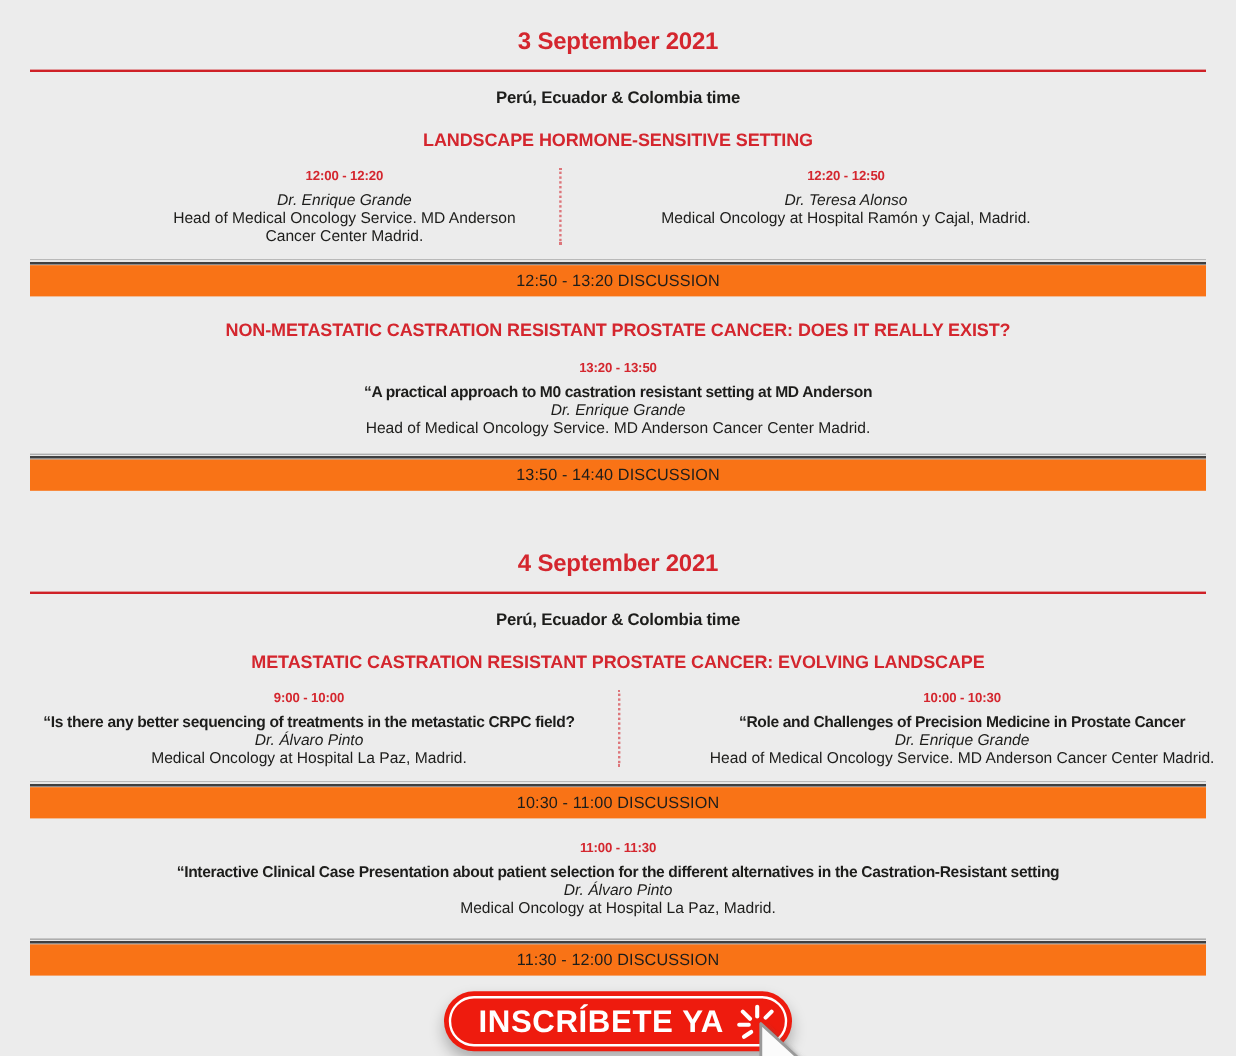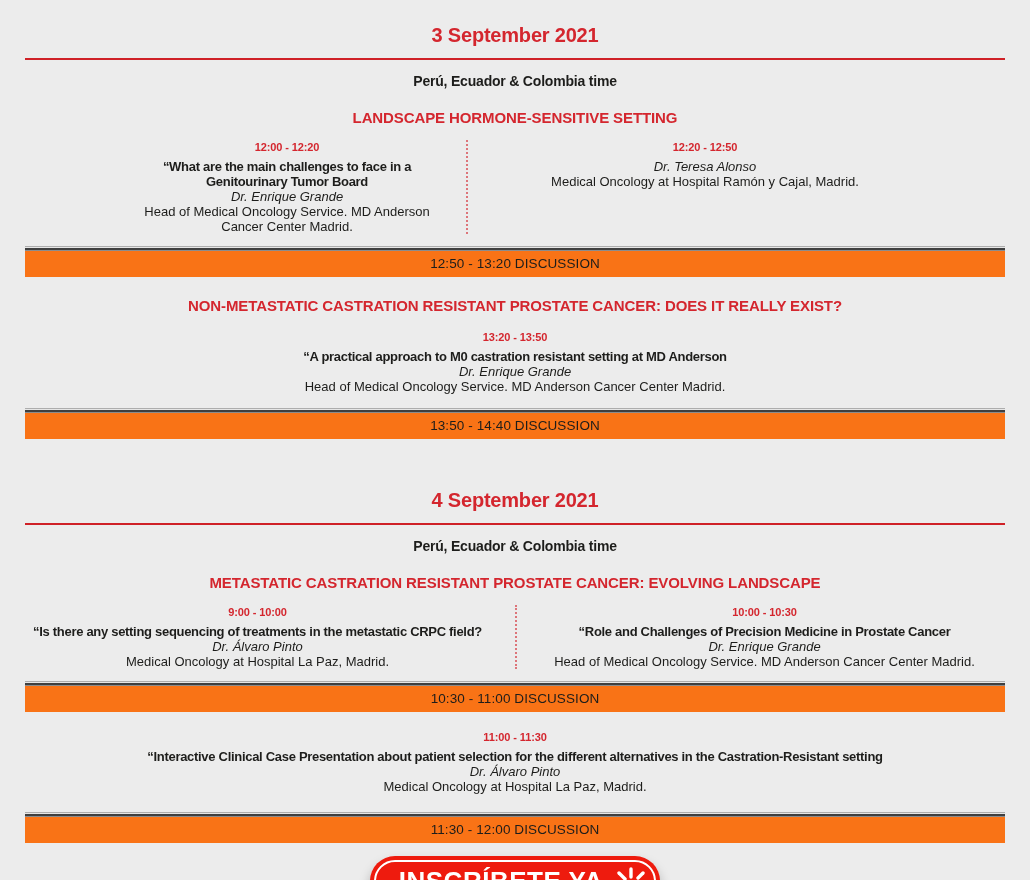--- a/index.html
+++ b/index.html
@@ -25,21 +25,21 @@
   .section-heading{
     margin:20px 25px 0 25px;font-size:15px;font-weight:700;color:#d4262e;
     letter-spacing:-0.1px;
   }
 
   .session-row{display:flex;margin-top:14px;align-items:stretch;}
   .cell{box-sizing:border-box;display:flex;justify-content:center;}
   .cell-l1{width:468px;padding-left:108px;border-right:2px dotted rgba(212,38,46,.6);}
   .cell-r1{flex:1;padding-right:88px;}
   .cell-l2{width:517px;padding:0 4px;border-right:2px dotted rgba(212,38,46,.6);}
-  .cell-r2{flex:1;padding-right:18px;}
+  .cell-r2{flex:1;padding-right:18px;justify-content:flex-end;}
 
   .session{font-size:13px;line-height:15px;}
   .time{font-size:11px;font-weight:700;color:#d4262e;margin-bottom:4px;letter-spacing:-0.1px;}
   .s-title{font-weight:700;letter-spacing:-0.3px;}
   .speaker{font-style:italic;}
   .affil{}
   .cell-l1 .s-title,.cell-l1 .affil{max-width:310px;margin-left:auto;margin-right:auto;}
   .cell-r1 .s-title{max-width:440px;margin-left:auto;margin-right:auto;}
   .session.single{margin:16px auto 0 auto;max-width:930px;}
 
@@ -90,21 +90,20 @@
     <h1 class="day-title">3 September 2021</h1>
     <hr class="day-rule">
     <div class="timezone">Perú, Ecuador &amp; Colombia time</div>
 
     <h2 class="section-heading">LANDSCAPE HORMONE-SENSITIVE SETTING</h2>
 
     <div class="session-row">
       <div class="cell cell-l1">
         <div class="session">
           <div class="time">12:00 - 12:20</div>
-          <div class="s-title">“What are the main challenges to face in a Genitourinary Tumor Board</div>
           <div class="speaker">Dr. Enrique Grande</div>
           <div class="affil">Head of Medical Oncology Service. MD Anderson Cancer Center Madrid.</div>
         </div>
       </div>
       <div class="cell cell-r1">
         <div class="session">
           <div class="time">12:20 - 12:50</div>
           <div class="speaker">Dr. Teresa Alonso</div>
           <div class="affil">Medical Oncology at Hospital Ramón y Cajal, Madrid.</div>
         </div>
@@ -135,21 +134,21 @@
     <h1 class="day-title">4 September 2021</h1>
     <hr class="day-rule">
     <div class="timezone">Perú, Ecuador &amp; Colombia time</div>
 
     <h2 class="section-heading">METASTATIC CASTRATION RESISTANT PROSTATE CANCER: EVOLVING LANDSCAPE</h2>
 
     <div class="session-row">
       <div class="cell cell-l2">
         <div class="session">
           <div class="time">9:00 - 10:00</div>
-          <div class="s-title">“Is there any setting sequencing of treatments in the metastatic CRPC field?</div>
+          <div class="s-title">“Is there any better sequencing of treatments in the metastatic CRPC field?</div>
           <div class="speaker">Dr. Álvaro Pinto</div>
           <div class="affil">Medical Oncology at Hospital La Paz, Madrid.</div>
         </div>
       </div>
       <div class="cell cell-r2">
         <div class="session">
           <div class="time">10:00 - 10:30</div>
           <div class="s-title">“Role and Challenges of Precision Medicine in Prostate Cancer</div>
           <div class="speaker">Dr. Enrique Grande</div>
           <div class="affil">Head of Medical Oncology Service. MD Anderson Cancer Center Madrid.</div>

